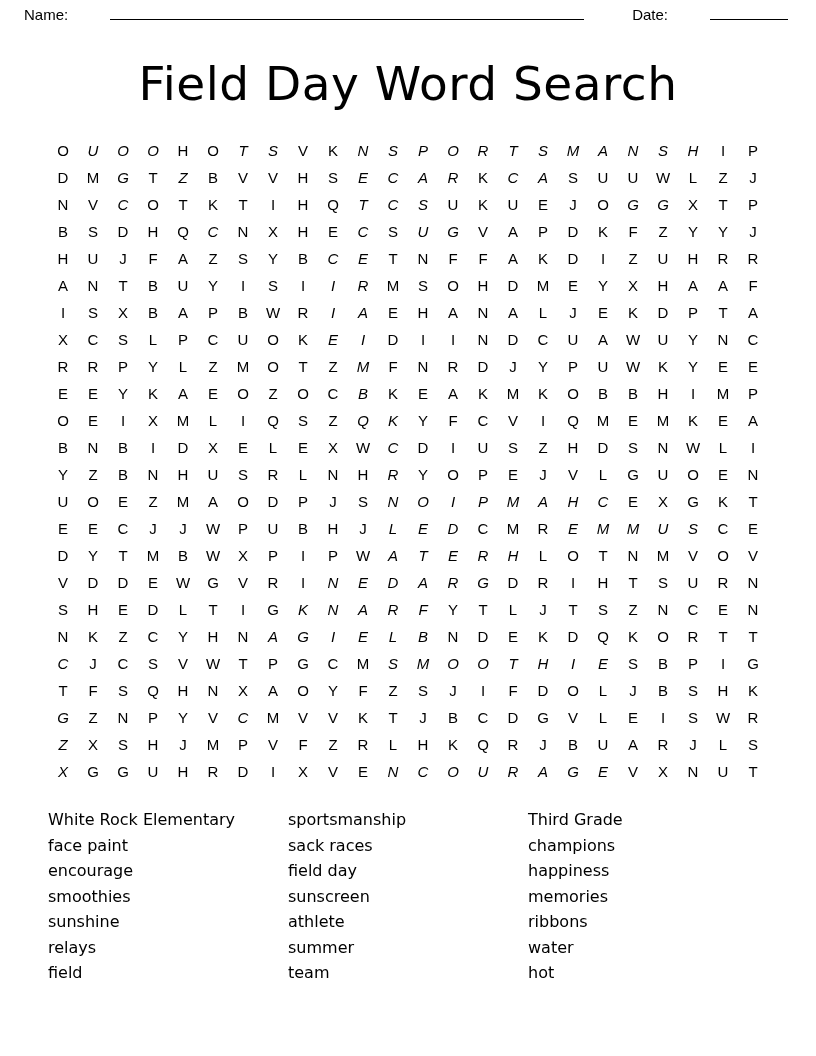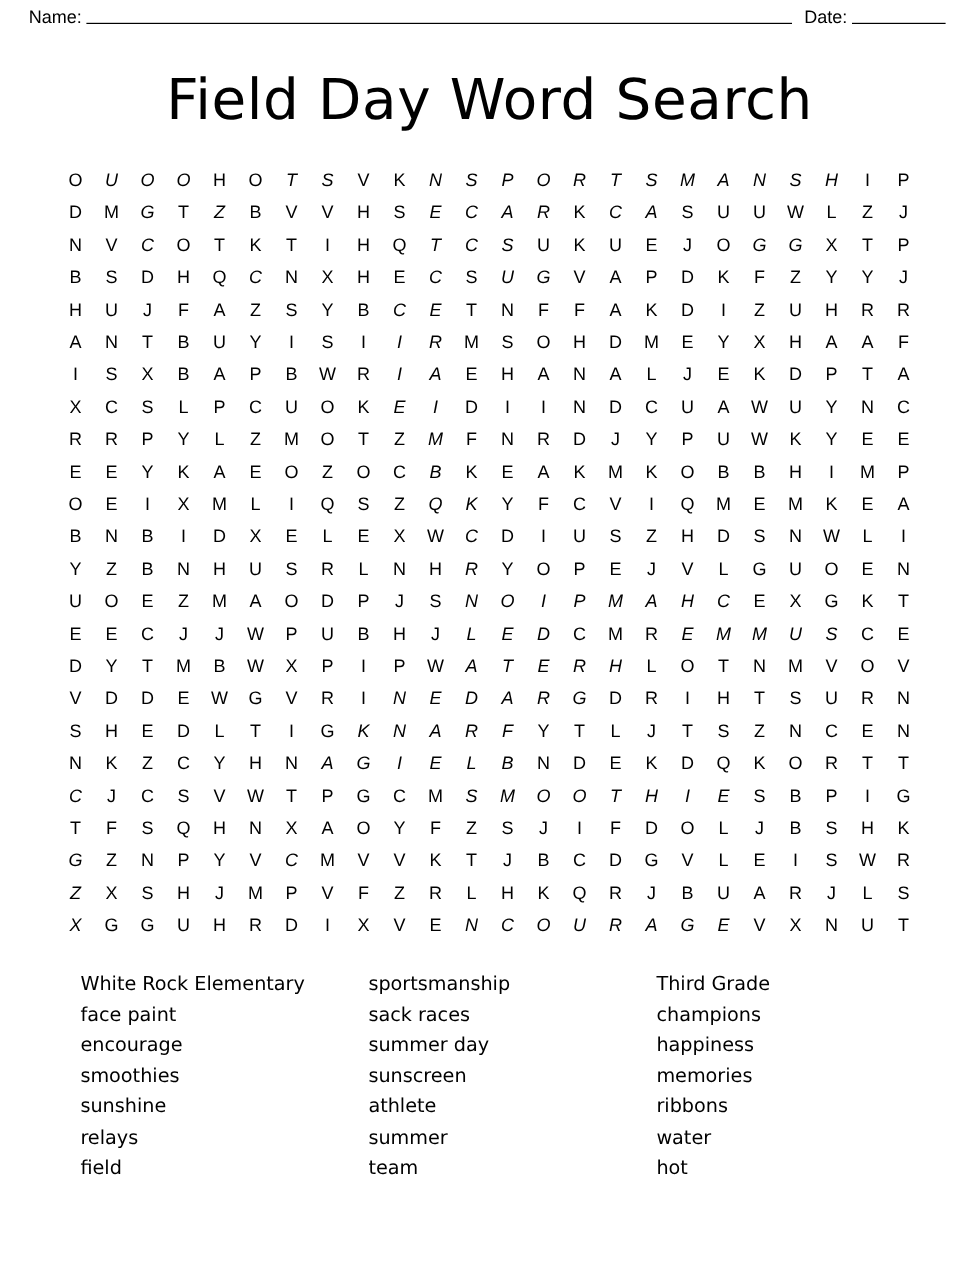--- a/index.html
+++ b/index.html
@@ -23,20 +23,21 @@
     padding: 0;
   }
 
   
   .header-row {
     display: flex;
     align-items: flex-end;
     padding: 6px 24px 0 24px;
     font-size: 15px;
     font-family: "Liberation Sans", sans-serif;
+    gap: 38px;
   }
   .hdr-label {
     white-space: nowrap;
     font-size: 15px;
   }
   .hdr-rule {
     flex: 1 1 auto;
     border-bottom: 1px solid #000;
     margin: 0 4px 3px 4px;
     height: 0;
@@ -76,21 +77,21 @@
     line-height: 27px;
     padding: 0;
   }
   table.grid td.ital {
     font-style: italic;
   }
 
   
   .words {
     margin: 22px 0 0 0;
-    padding: 0 24px 0 67px;
+    padding: 0 24px 0 48px;
     display: flex;
   }
   .word-col {
     font-family: "DejaVu Sans", sans-serif;
     font-size: 16px;
     line-height: 25.5px;
   }
   .word-col.c1 { width: 240px; }
   .word-col.c2 { width: 240px; }
   .word-col.c3 { width: 240px; }
@@ -749,21 +750,21 @@
       <div class="word">face paint</div>
       <div class="word">encourage</div>
       <div class="word">smoothies</div>
       <div class="word">sunshine</div>
       <div class="word">relays</div>
       <div class="word">field</div>
     </div>
     <div class="word-col c2">
       <div class="word">sportsmanship</div>
       <div class="word">sack races</div>
-      <div class="word">summer day</div>
+      <div class="word">field day</div>
       <div class="word">sunscreen</div>
       <div class="word">athlete</div>
       <div class="word">summer</div>
       <div class="word">team</div>
     </div>
     <div class="word-col c3">
       <div class="word">Third Grade</div>
       <div class="word">champions</div>
       <div class="word">happiness</div>
       <div class="word">memories</div>

